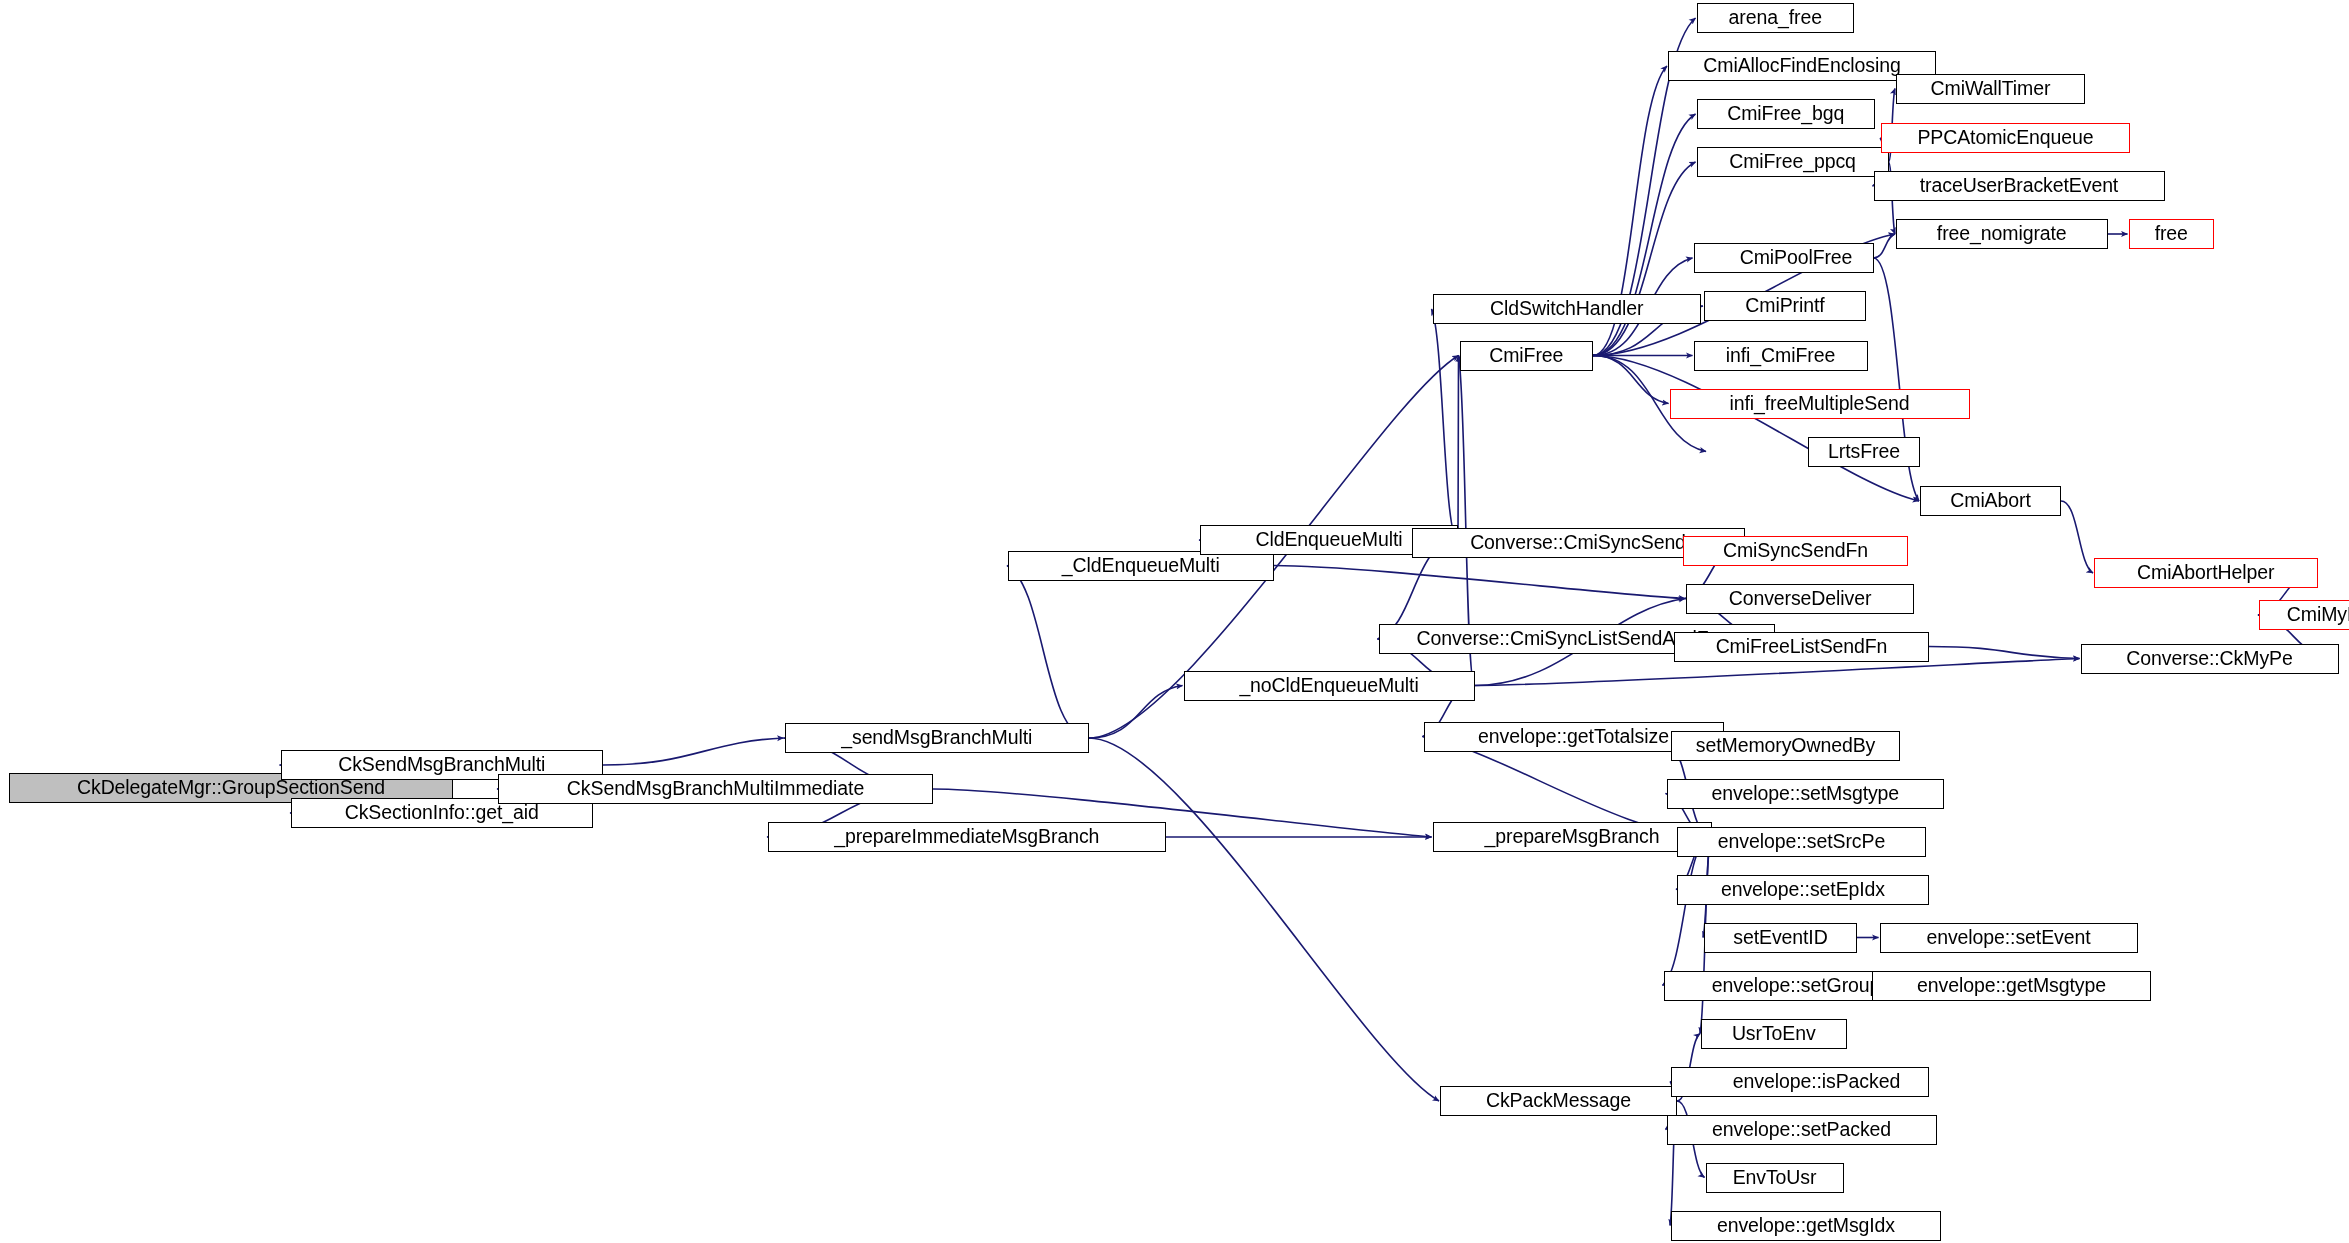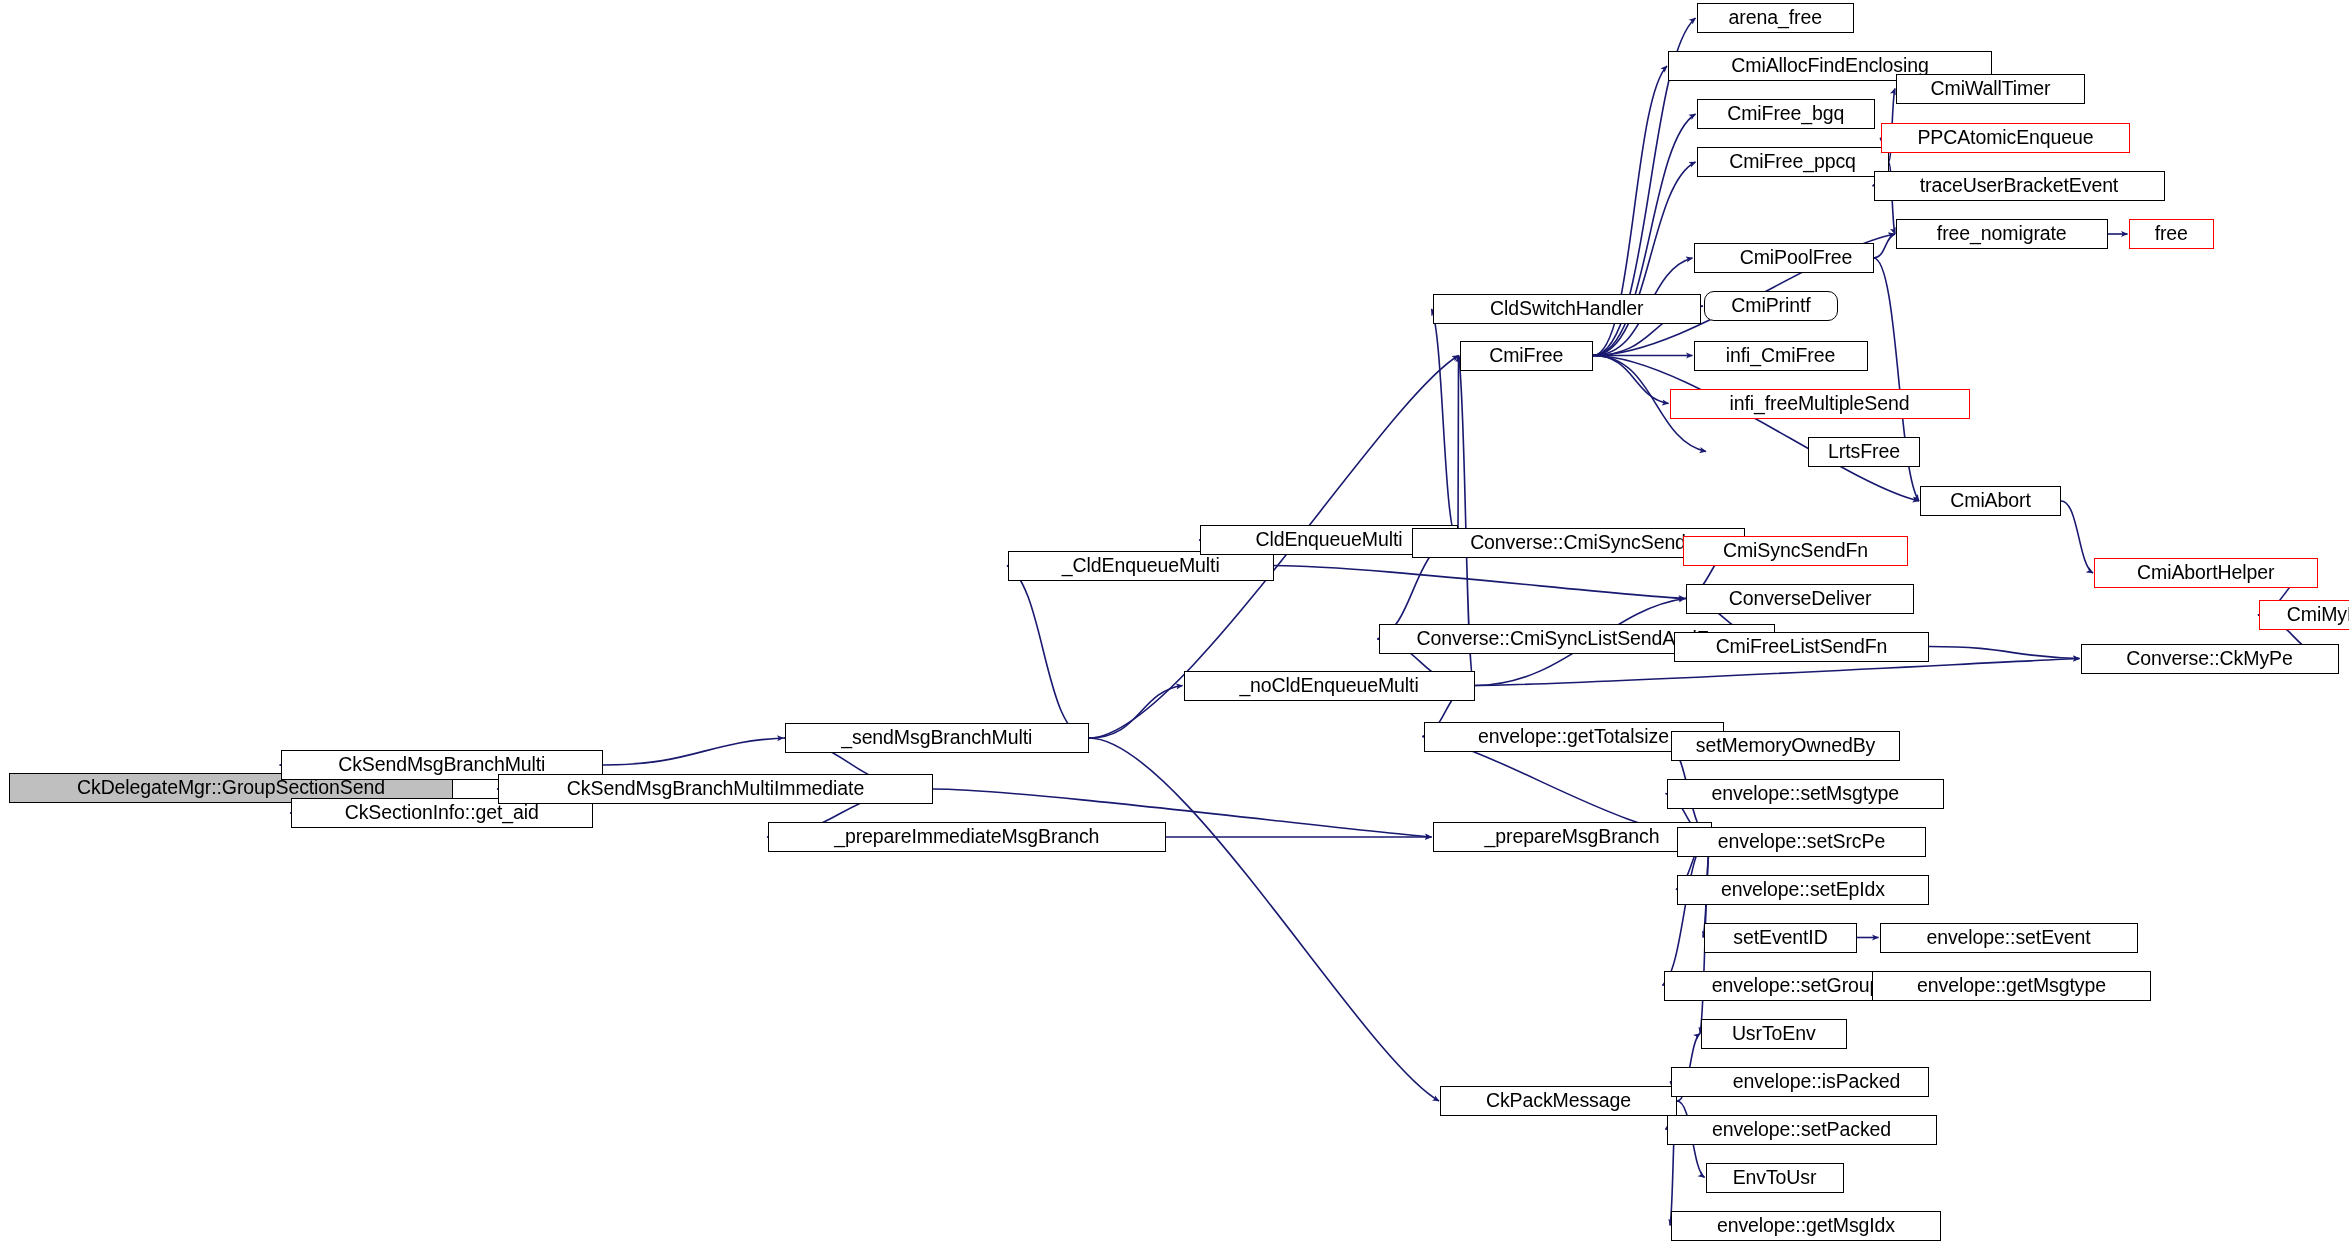--- a/index.html
+++ b/index.html
@@ -172,33 +172,33 @@
       </div>
       <div class="node" style="left: 1432.5px; top: 822px; width: 279px;">
         <span class="node-label">_prepareMsgBranch</span>
       </div>
       <div class="node" style="left: 1440px; top: 1086px; width: 237px;">
         <span class="node-label">CkPackMessage</span>
       </div>
       <div class="node" style="left: 1696.5px; top: 3px; width: 157.5px;">
         <span class="node-label">arena_free</span>
       </div>
-      <div class="node" style="left: 1668px; top: 51px; width: 324px;">
+      <div class="node" style="left: 1668px; top: 51px; width: 268px;">
         <span class="node-label">CmiAllocFindEnclosing</span>
       </div>
       <div class="node" style="left: 1696.5px; top: 99px; width: 178.5px;">
         <span class="node-label">CmiFree_bgq</span>
       </div>
       <div class="node" style="left: 1696.5px; top: 147px; width: 192px;">
         <span class="node-label">CmiFree_ppcq</span>
       </div>
       <div class="node" style="left: 1693.5px; top: 243px; width: 180px; padding-left: 32px;">
         <span class="node-label">CmiPoolFree</span>
       </div>
-      <div class="node" style="left: 1704px; top: 291px; width: 134px; border-radius: 10px;">
+      <div class="node" style="left: 1704px; top: 291px; width: 162px;">
         <span class="node-label">CmiPrintf</span>
       </div>
       <div class="node" style="left: 1693.5px; top: 340.5px; width: 174px;">
         <span class="node-label">infi_CmiFree</span>
       </div>
       <div class="node red" style="left: 1669.5px; top: 388.5px; width: 300px;">
         <span class="node-label">infi_freeMultipleSend</span>
       </div>
       <div class="node" style="left: 1808px; top: 436.5px; width: 112px;">
         <span class="node-label">LrtsFree</span>

